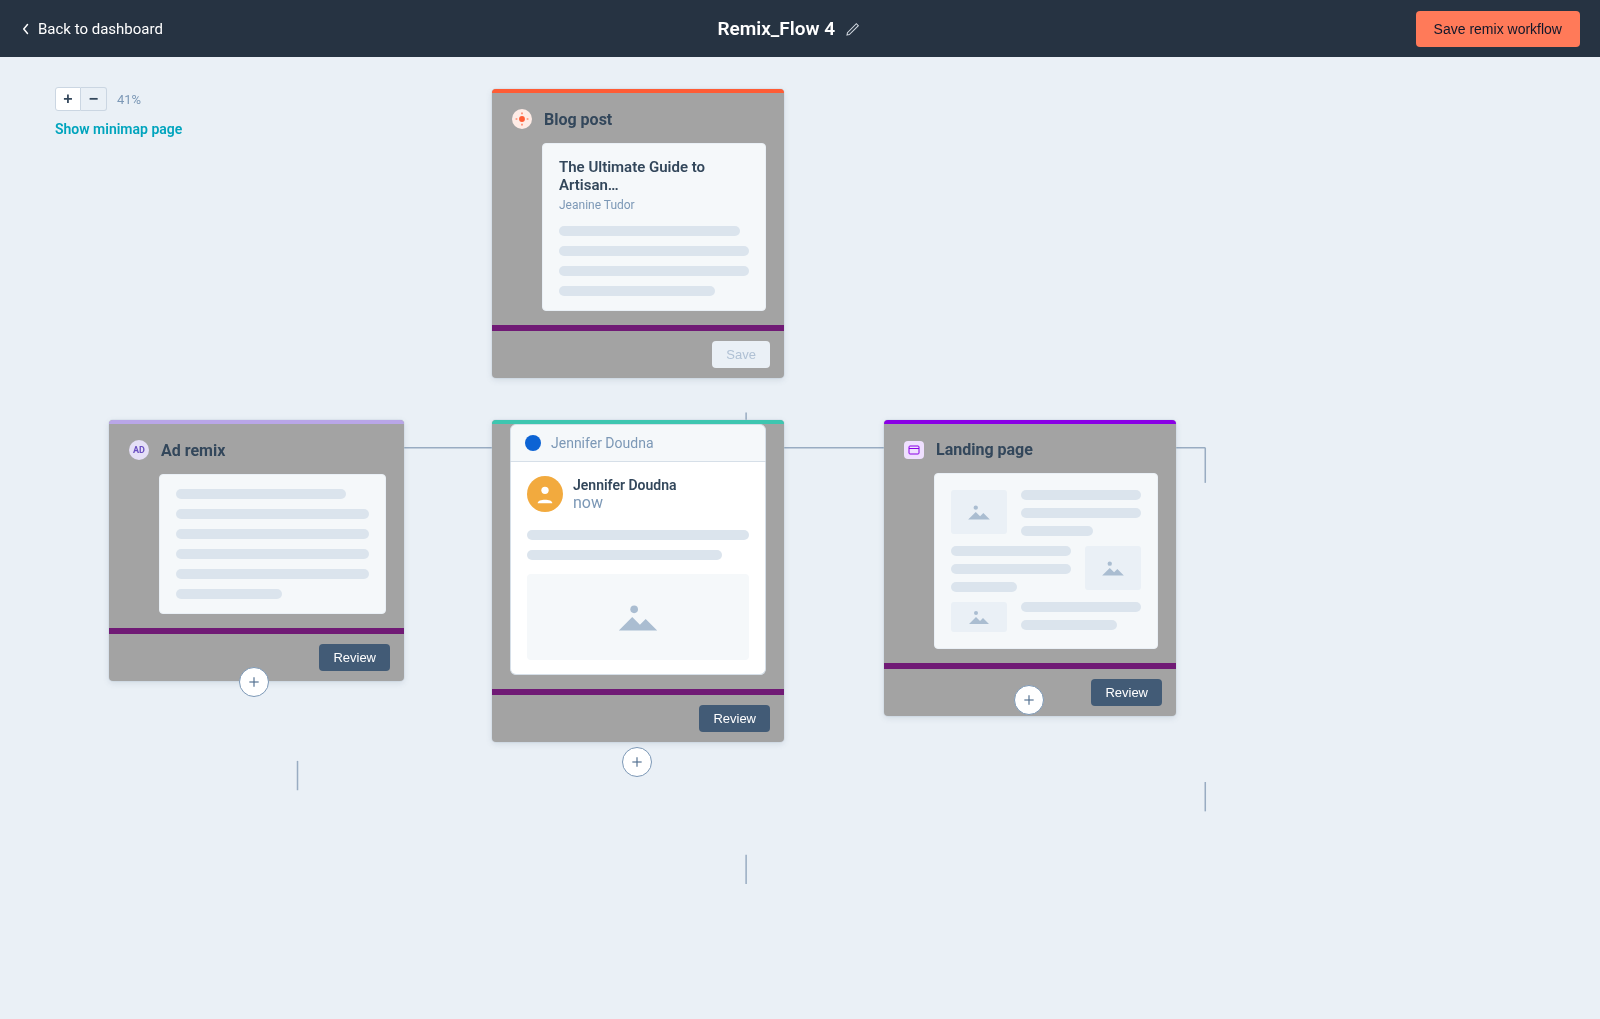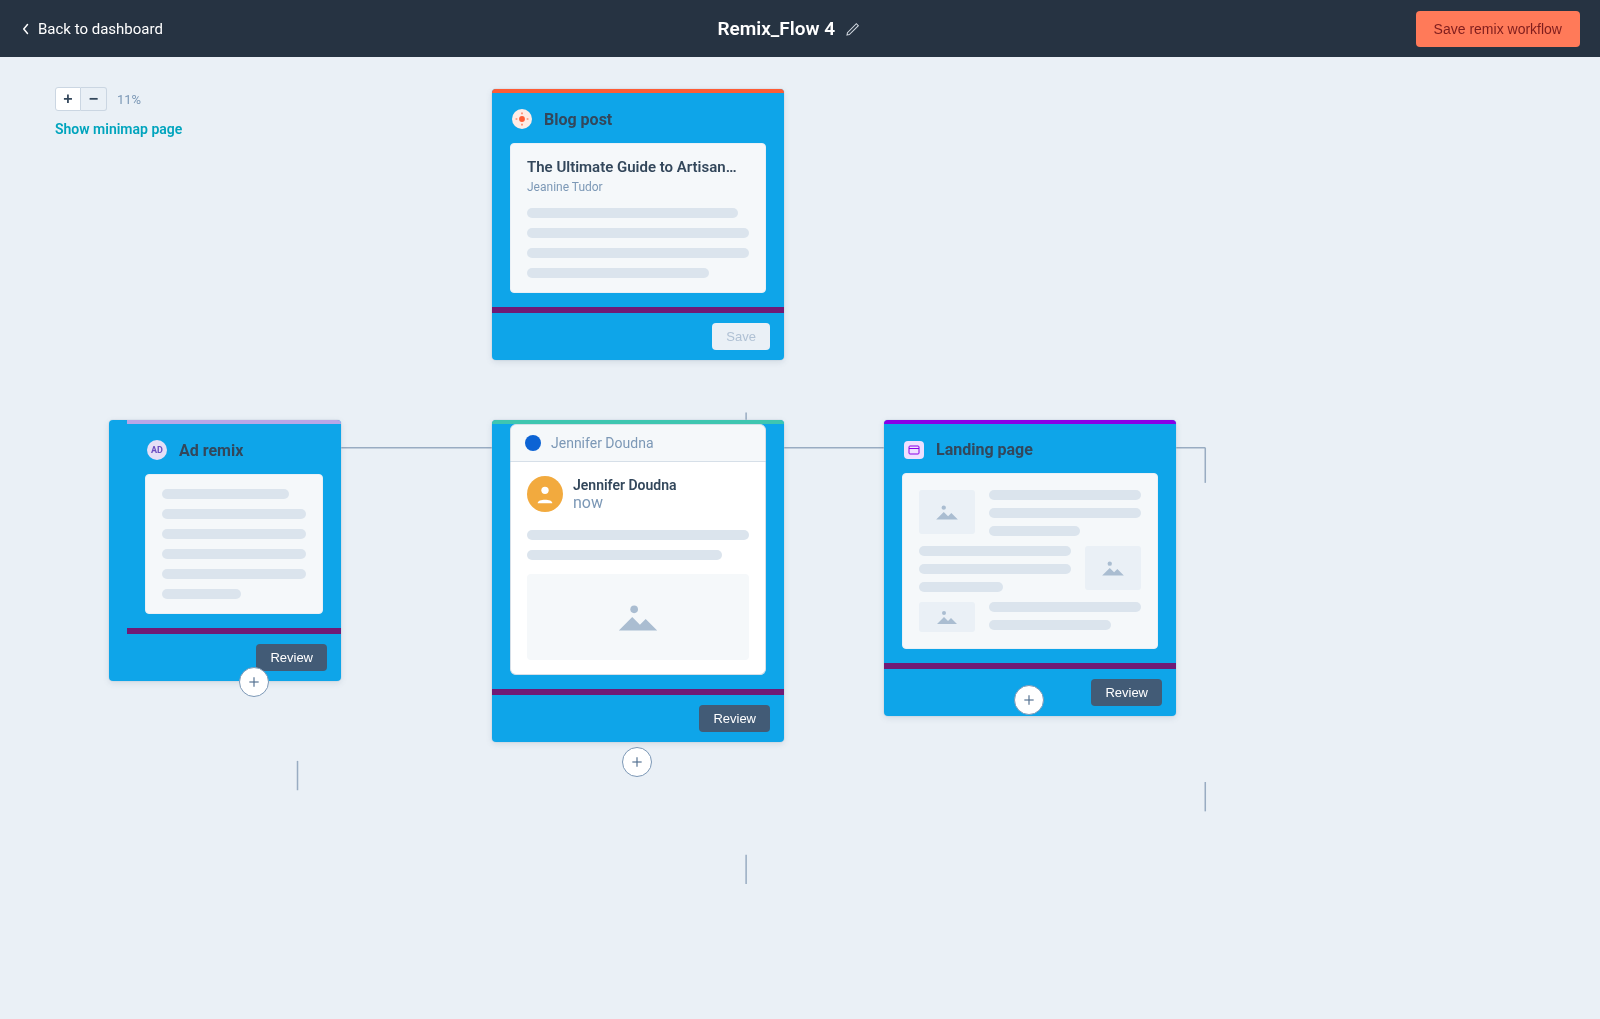--- a/index.html
+++ b/index.html
@@ -29,21 +29,21 @@
     cursor: pointer;
   }
   .back-link svg { width: 12px; height: 12px; stroke: #fff; }
   .title-wrap {
     display: flex; align-items: center; gap: 10px;
     font-size: 19px; font-weight: 600;
   }
   .title-wrap svg { width: 16px; height: 16px; stroke: #cfd6de; fill: none; }
   .save-btn {
     background: #ff7a59;
-    color: #7f1d1d;
+    color: #0f172a;
     border: none;
     border-radius: 4px;
     padding: 10px 18px;
     font-size: 14px; font-weight: 500;
     cursor: pointer;
   }
 
   
   .canvas-wrap {
     position: relative;
@@ -72,21 +72,21 @@
     display:flex;align-items:center;justify-content:center;
   }
   .zoom-buttons button:last-of-type { background:#eaf0f6; border-left:none; border-top-right-radius:3px;border-bottom-right-radius:3px;}
   .zoom-buttons button:first-of-type { border-top-left-radius:3px;border-bottom-left-radius:3px;}
   .zoom-level { font-size: 13px; color: #7c98b6; margin-left: 10px; }
   .minimap-link { color:#00a4bd; font-size:14px; font-weight:600; cursor:pointer;}
 
   
   .node {
     position: absolute;
-    background: #0ea5e9;
+    background: #a3a3a3;
     border-radius: 4px;
     box-shadow: 0 2px 6px rgba(66,91,118,.15), 0 0 0 1px rgba(203,214,226,.3);
     overflow: hidden;
   }
   .node-accent { height: 4px; width: 100%; }
   .node-header {
     display: flex; align-items: center; gap: 12px;
     padding: 16px 20px 14px 20px;
     font-weight: 700; font-size: 16px; color: #33475b;
   }
@@ -94,20 +94,21 @@
     width: 20px; height: 20px; border-radius: 50%;
     display:flex;align-items:center;justify-content:center;
     font-size:11px; color:#fff;
   }
   .node-body { padding: 0 18px 14px 18px; }
   .preview-box {
     background: #f5f8fa;
     border: 1px solid #eaf0f6;
     border-radius: 4px;
     padding: 14px 16px;
+    margin-left: 32px;
   }
   .preview-title { font-size:15px; font-weight:600; margin-bottom:4px; }
   .preview-sub   { font-size:12px; color:#7c98b6; margin-bottom:14px; }
   .skeleton-line {
     height: 10px; background:#dbe4ed; border-radius:5px; margin-bottom:10px;
   }
   .skeleton-line:last-child { margin-bottom:0; }
   .node-footer {
     border-top:6px solid #701a75;
     padding: 10px 14px;
@@ -179,21 +180,21 @@
   </div>
   <button class="save-btn">Save remix workflow</button>
 </div>
 
 <div class="canvas-wrap">
 
   <div class="zoom-controls">
     <div class="zoom-buttons">
       <button>+</button>
       <button>−</button>
-      <span class="zoom-level">11%</span>
+      <span class="zoom-level">41%</span>
     </div>
     <span class="minimap-link">Show minimap page</span>
   </div>
 
   <svg class="connectors" viewBox="0 0 1366 820" preserveAspectRatio="none">
     <g stroke="#99acc2" stroke-width="1.3" fill="none">
 
       <line x1="637" y1="303" x2="637" y2="333"></line>
 
       <line x1="254" y1="333" x2="1029" y2="333"></line>
@@ -232,21 +233,21 @@
         <div class="skeleton-line" style="width:100%;"></div>
         <div class="skeleton-line" style="width:100%;"></div>
         <div class="skeleton-line" style="width:82%;"></div>
       </div>
     </div>
     <div class="node-footer">
       <button class="save-faded">Save</button>
     </div>
   </div>
 
-  <div class="node" style="left:109px; top:363px; width:232px;padding-left:18px;">
+  <div class="node" style="left:109px; top:363px; width:295px;">
     <div class="node-accent" style="background:#b9a6e8;"></div>
     <div class="node-header">
       <span class="type-icon" style="background:#e5dff7;color:#6a4fc1;font-size:9px;font-weight:700;">
         <span>AD</span>
       </span>
       <span>Ad remix</span>
     </div>
     <div class="node-body">
       <div class="preview-box">
         <div class="skeleton-line" style="width:88%;"></div>

